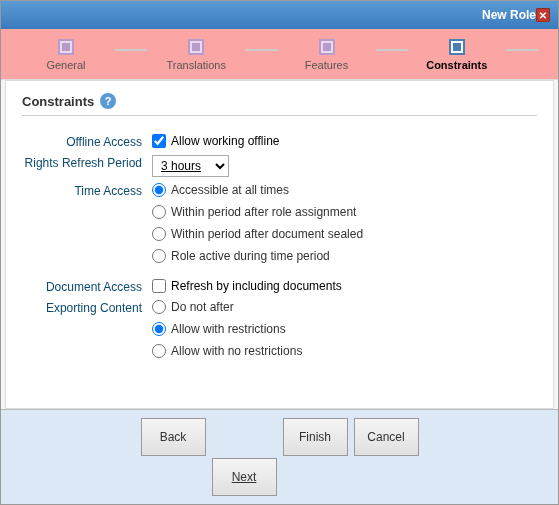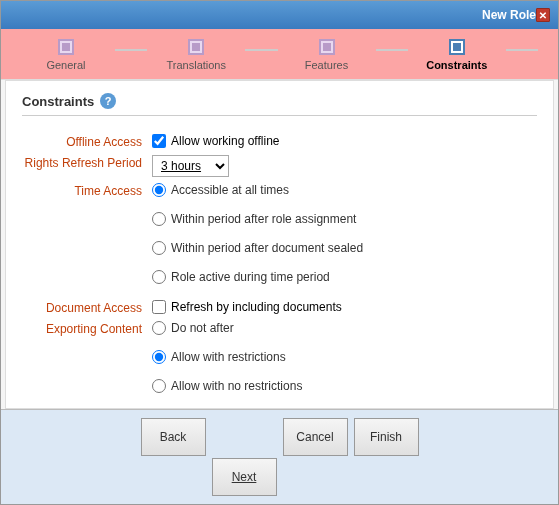--- a/index.html
+++ b/index.html
@@ -134,21 +134,21 @@
       cursor: pointer;
     }
     .form-table {
       width: 100%;
       border-collapse: separate;
       border-spacing: 0 4px;
     }
     .form-table td.label-cell {
       text-align: right;
       padding-right: 10px;
-      color: #c2410c;
+      color: #0c4a6e;
       font-size: 12px;
       vertical-align: top;
       padding-top: 3px;
       width: 130px;
       white-space: nowrap;
     }
     .form-table td.control-cell {
       vertical-align: top;
       padding-top: 2px;
     }
@@ -171,21 +171,21 @@
       height: 22px;
       font-size: 12px;
       border: 1px solid #aaa;
       background: white;
       padding: 1px 4px;
       text-decoration: underline;
     }
     .radio-group {
       display: flex;
       flex-direction: column;
-      gap: 15px;
+      gap: 8px;
     }
     .radio-row {
       display: flex;
       align-items: center;
       gap: 5px;
       font-size: 12px;
       color: #333;
     }
     .radio-input {
       width: 14px;
@@ -357,16 +357,16 @@
             </div>
           </td>
         </tr>
       </tbody>
     </table>
   </div>
 
   <div class="footer">
     <button class="btn">Back</button>
     <button class="btn btn-next">Next</button>
+    <button class="btn">Finish</button>
     <button class="btn">Cancel</button>
-    <button class="btn">Finish</button>
   </div>
 </div>
 
 </body></html>

